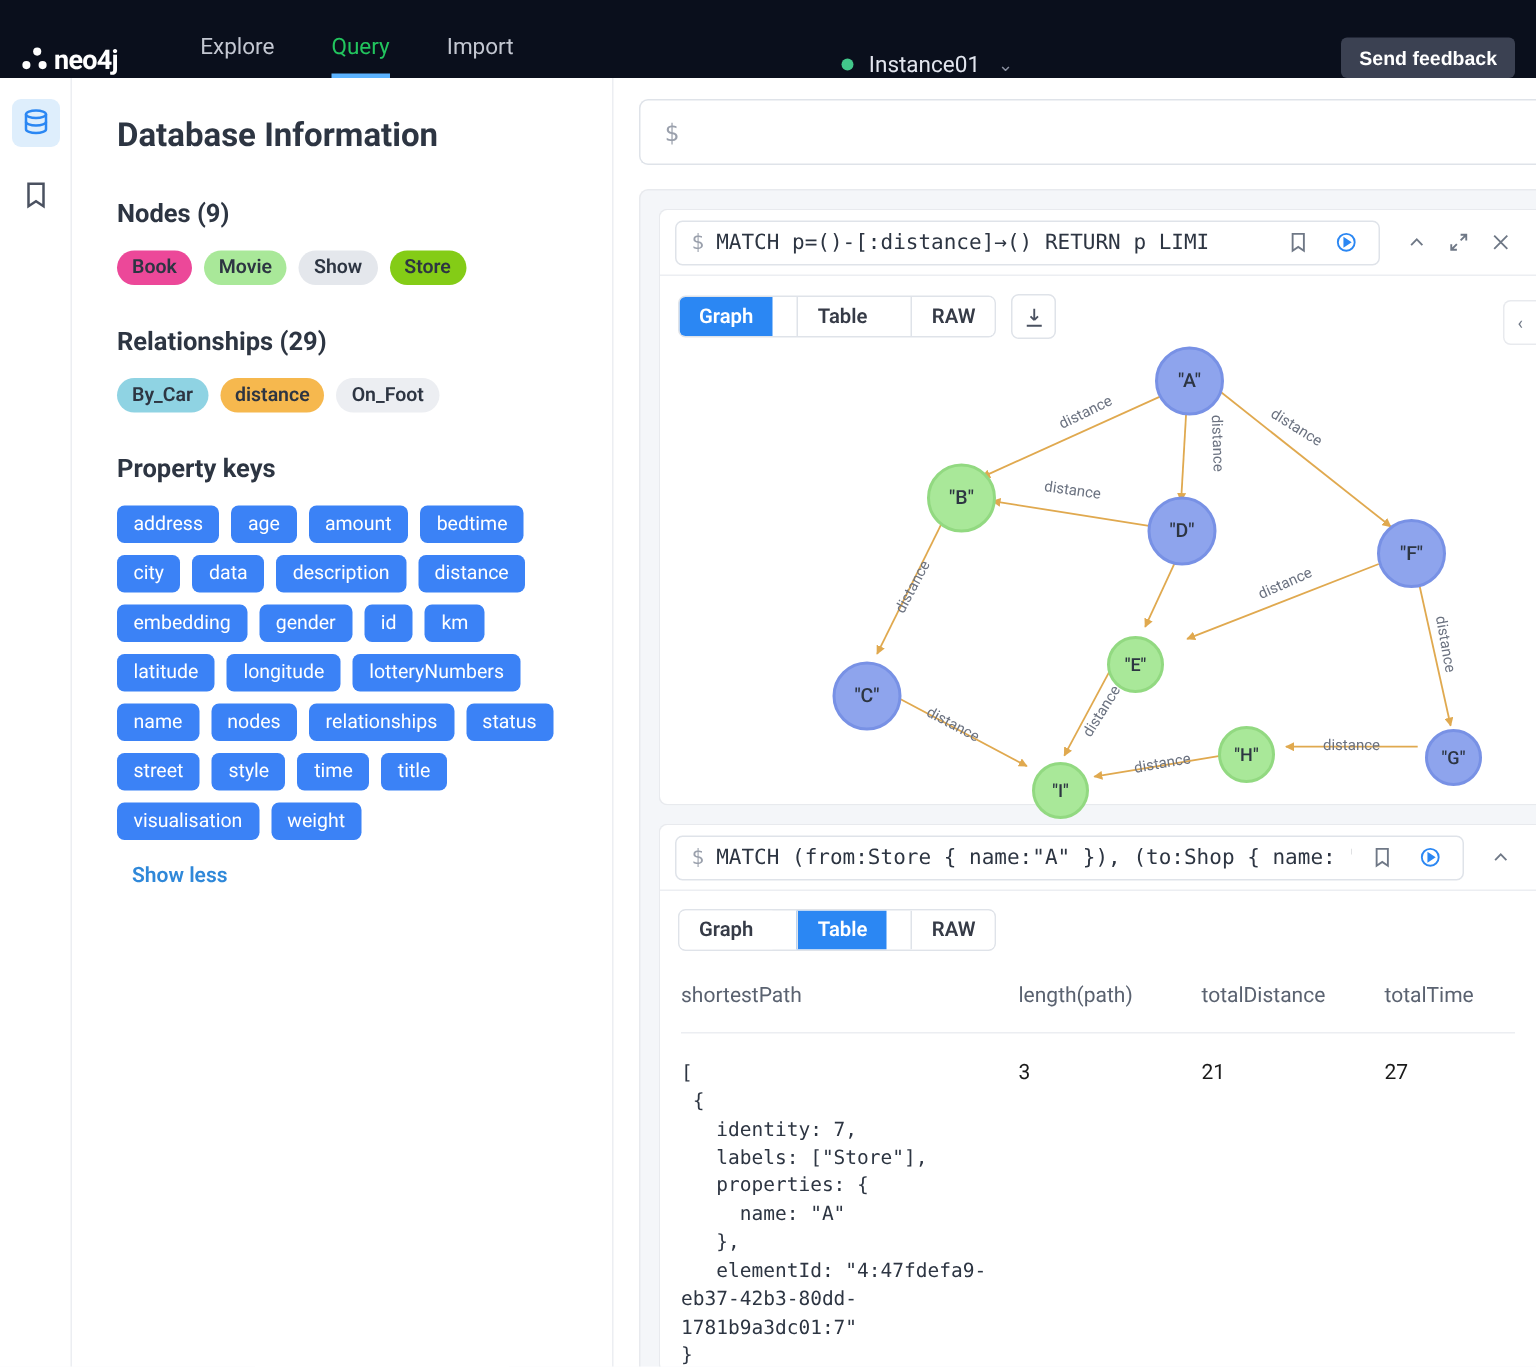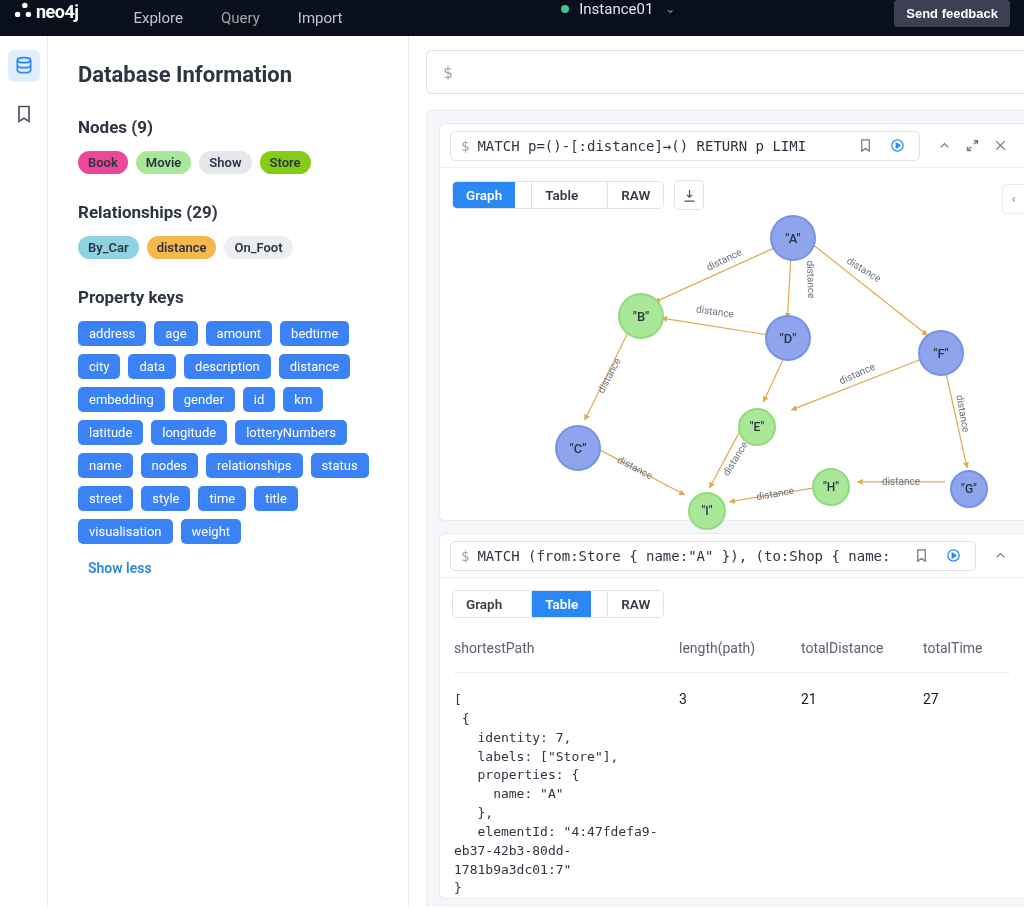--- a/index.html
+++ b/index.html
@@ -7,24 +7,24 @@
     font-family: -apple-system, BlinkMacSystemFont, "Segoe UI", Roboto, sans-serif;
     background: #ffffff;
     color: #1a1a1a;
     width: 1024px;
     height: 911px;
     overflow: hidden;
   }
 
   
   .topbar {
-    height: 36px;
+    height: 52px;
     background: #0a0f1c;
     display: flex;
-    align-items: flex-start;
+    align-items: flex-end;
     padding: 0 14px;
     color: #d0d4dc;
   }
   .logo {
     display: flex;
     align-items: center;
     font-weight: 700;
     font-size: 18px;
     color: #fff;
     margin-right: 55px;
@@ -33,21 +33,21 @@
   .logo-mark { margin-right: 4px; font-size: 18px; }
   .nav-items { display: flex; gap: 38px; }
   .nav-item {
     font-size: 15px;
     color: #c3c7d1;
     cursor: pointer;
     padding: 9px 0;
     border-bottom: 3px solid transparent;
   }
   .nav-item.active {
-    color: #a3a3a3;
+    color: #22c55e;
     border-bottom: 3px solid #5cb3ff;
   }
   .topbar-center {
     flex: 1;
     display: flex;
     justify-content: center;
     align-items: center;
     gap: 10px;
   }
   .instance-dot {

